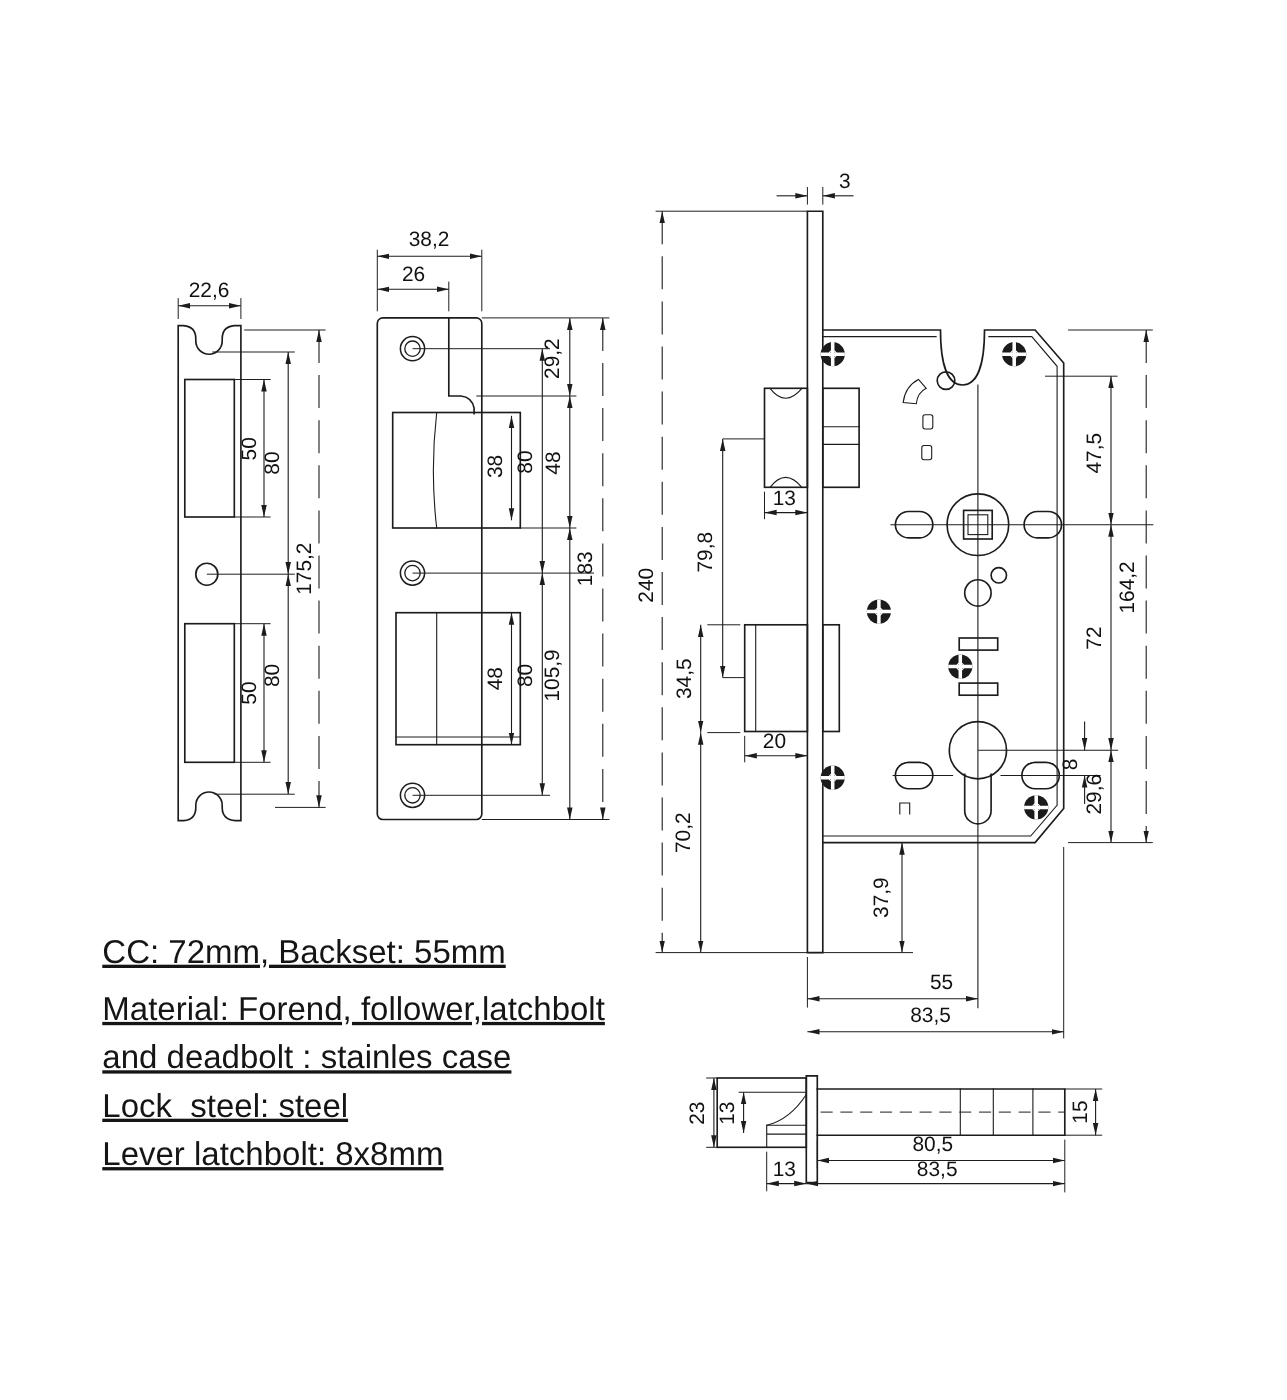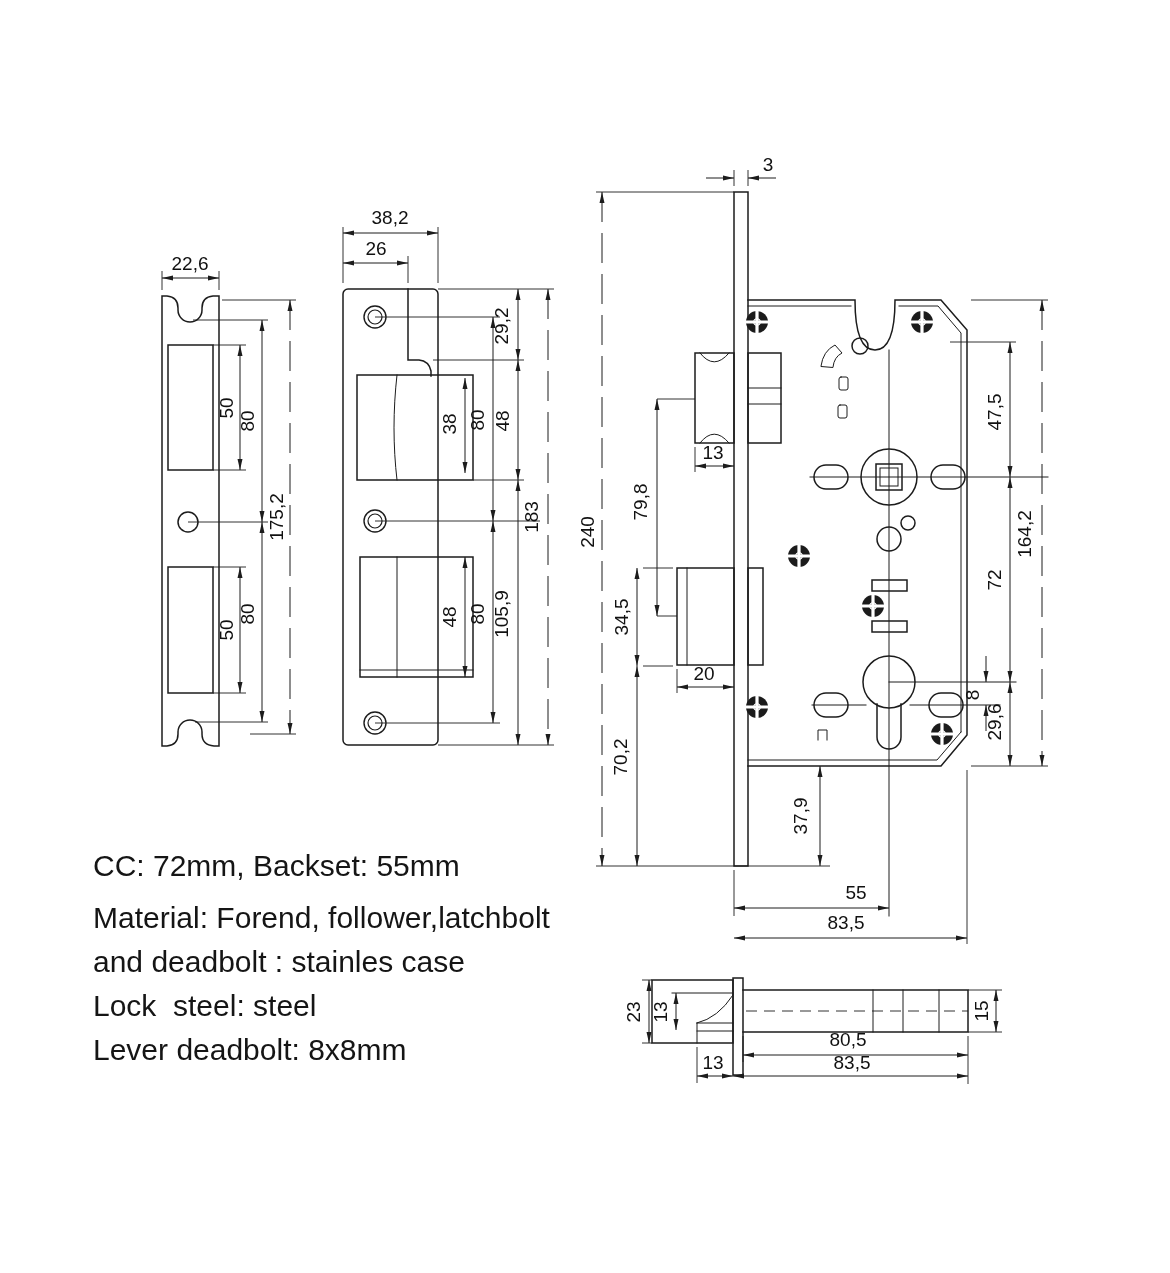--- a/index.html
+++ b/index.html
@@ -10,21 +10,21 @@
   .ln {fill:none;stroke:#1c1c1c;stroke-width:1.5;stroke-linecap:square;stroke-linejoin:miter;}
   .tn {fill:none;stroke:#1c1c1c;stroke-width:1;stroke-linecap:square;}
   .ext{fill:none;stroke:#1c1c1c;stroke-width:0.9;}
   .dim{fill:none;stroke:#1c1c1c;stroke-width:1;marker-start:url(#arr);marker-end:url(#arr);}
   .de {fill:none;stroke:#1c1c1c;stroke-width:1;marker-end:url(#arr);}
   .ds {fill:none;stroke:#1c1c1c;stroke-width:1;marker-start:url(#arr);}
   .dsh{stroke-dasharray:30 11;}
   .cl {fill:none;stroke:#1c1c1c;stroke-width:0.9;stroke-dasharray:11 7;}
   text{font-family:"Liberation Sans",sans-serif;font-size:19px;fill:#111;}
   .notes{position:absolute;left:93px;top:844px;}
-  .notes div{font-size:30px;color:#151515;white-space:pre;line-height:44px;}
+  .notes div{font-size:30px;color:#151515;white-space:pre;line-height:44px;text-decoration:underline;}
   .notes div:first-child{margin-bottom:8px;}
 </style>
 </head>
 <body>
 
 <div class="stage">
 
 <svg width="1170" height="1273" viewBox="0 0 1170 1273">
   <defs>
     <marker id="arr" viewBox="0 0 11 6" refX="11" refY="3" markerWidth="11" markerHeight="6" orient="auto-start-reverse" markerUnits="userSpaceOnUse">
@@ -218,16 +218,16 @@
     <text x="713" y="1069" text-anchor="middle">13</text>
     <text x="852" y="1069" text-anchor="middle">83,5</text>
   </g>
 </svg>
 
   <div class="notes">
     <div>CC: 72mm, Backset: 55mm</div>
     <div>Material: Forend, follower,latchbolt</div>
     <div>and deadbolt : stainles case</div>
     <div>Lock  steel: steel</div>
-    <div>Lever deadbolt: 8x8mm</div>
+    <div>Lever latchbolt: 8x8mm</div>
   </div>
 
 </div>
 
 </body></html>

